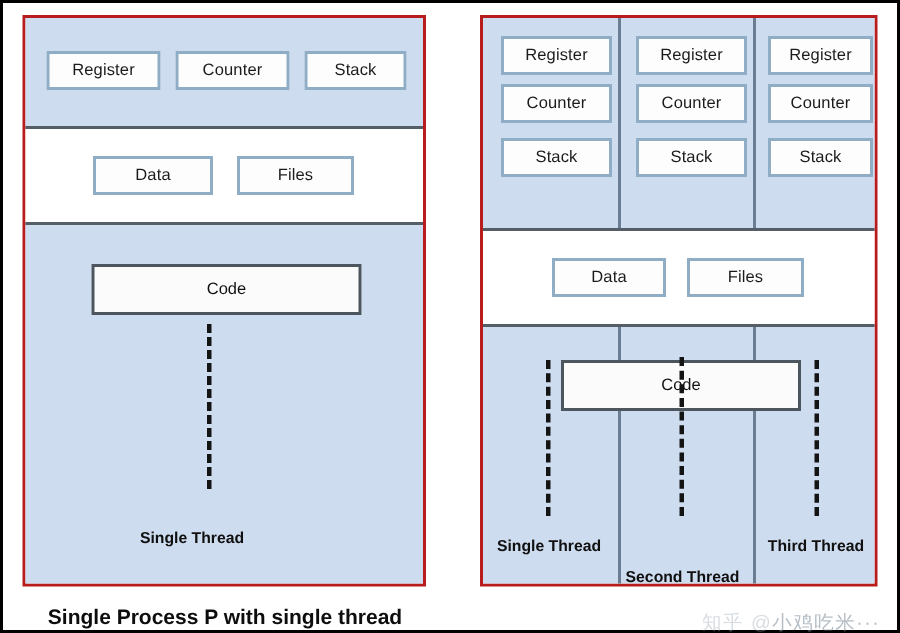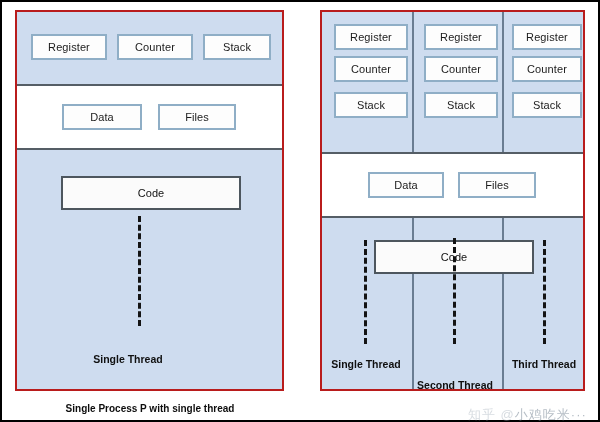--- a/index.html
+++ b/index.html
@@ -93,21 +93,21 @@
     font-size: 10.5px;
     color: #101010;
     font-weight: bold;
     text-align: center;
     white-space: nowrap;
     transform: translateX(-50%);
   }
 
   .caption {
     position: absolute;
-    font-size: 10px;
+    font-size: 14px;
     color: #0d0d0d;
     font-weight: bold;
     text-align: center;
     white-space: nowrap;
     transform: translateX(-50%);
   }
 
   .watermark {
     position: absolute;
     font-size: 13px;

